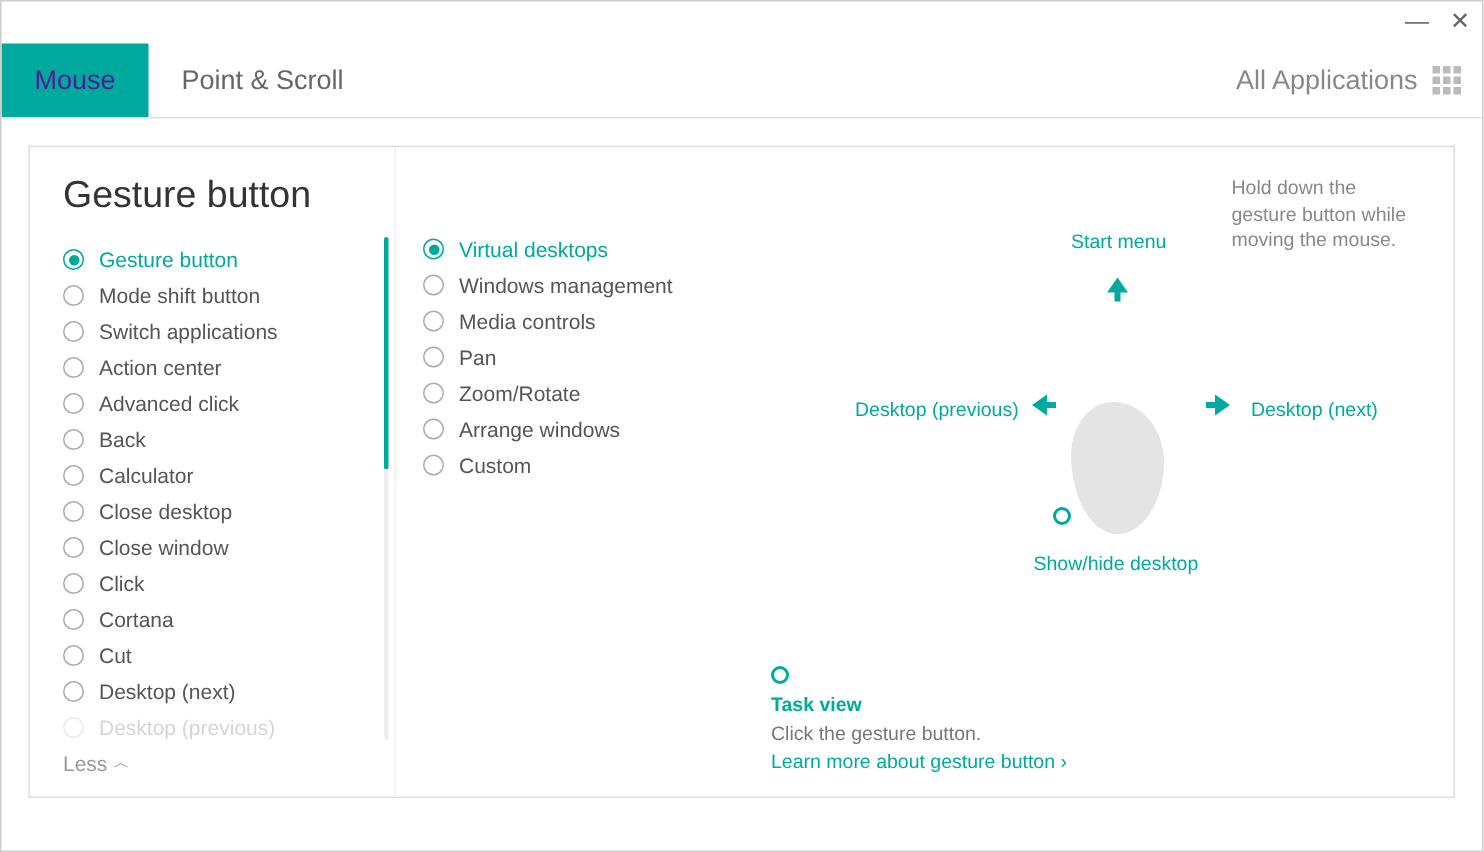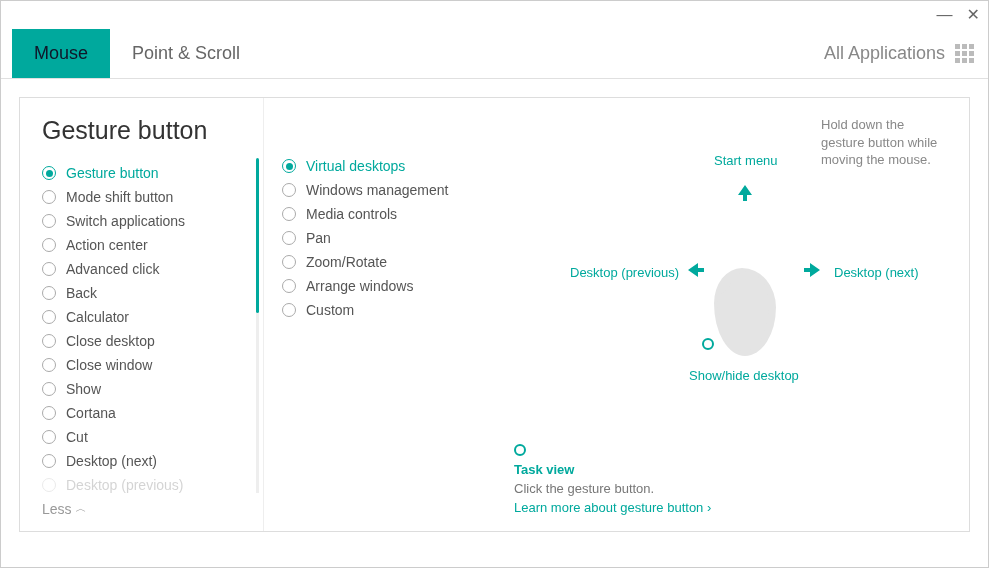--- a/index.html
+++ b/index.html
@@ -29,21 +29,21 @@
     }
     .tab {
       padding: 0 22px;
       display: flex;
       align-items: center;
       font-size: 18px;
       color: #666;
       cursor: pointer;
       font-weight: 300;
     }
-    .tab.active { background: #00a99d; color: #0f172a; margin-left: 11px; }
+    .tab.active { background: #00a99d; color: #4c1d95; }
     .header-spacer { flex: 1; }
     .header-right { display: flex; align-items: center; padding-right: 14px; gap: 10px; }
     .all-apps { color: #888; font-size: 18px; font-weight: 400; margin-left: 21px; }
     .grid-icon {
       display: grid;
       grid-template-columns: repeat(3, 5px);
       grid-template-rows: repeat(3, 5px);
       gap: 2px;
     }
     .grid-icon span { background: #bbb; width: 5px; height: 5px; }
@@ -273,21 +273,21 @@
           <div class="radio-item">
             <div class="radio-circle"></div>
             <span>Close desktop</span>
           </div>
           <div class="radio-item">
             <div class="radio-circle"></div>
             <span>Close window</span>
           </div>
           <div class="radio-item">
             <div class="radio-circle"></div>
-            <span>Show</span>
+            <span>Click</span>
           </div>
           <div class="radio-item">
             <div class="radio-circle"></div>
             <span>Cortana</span>
           </div>
           <div class="radio-item">
             <div class="radio-circle"></div>
             <span>Cut</span>
           </div>
           <div class="radio-item">

